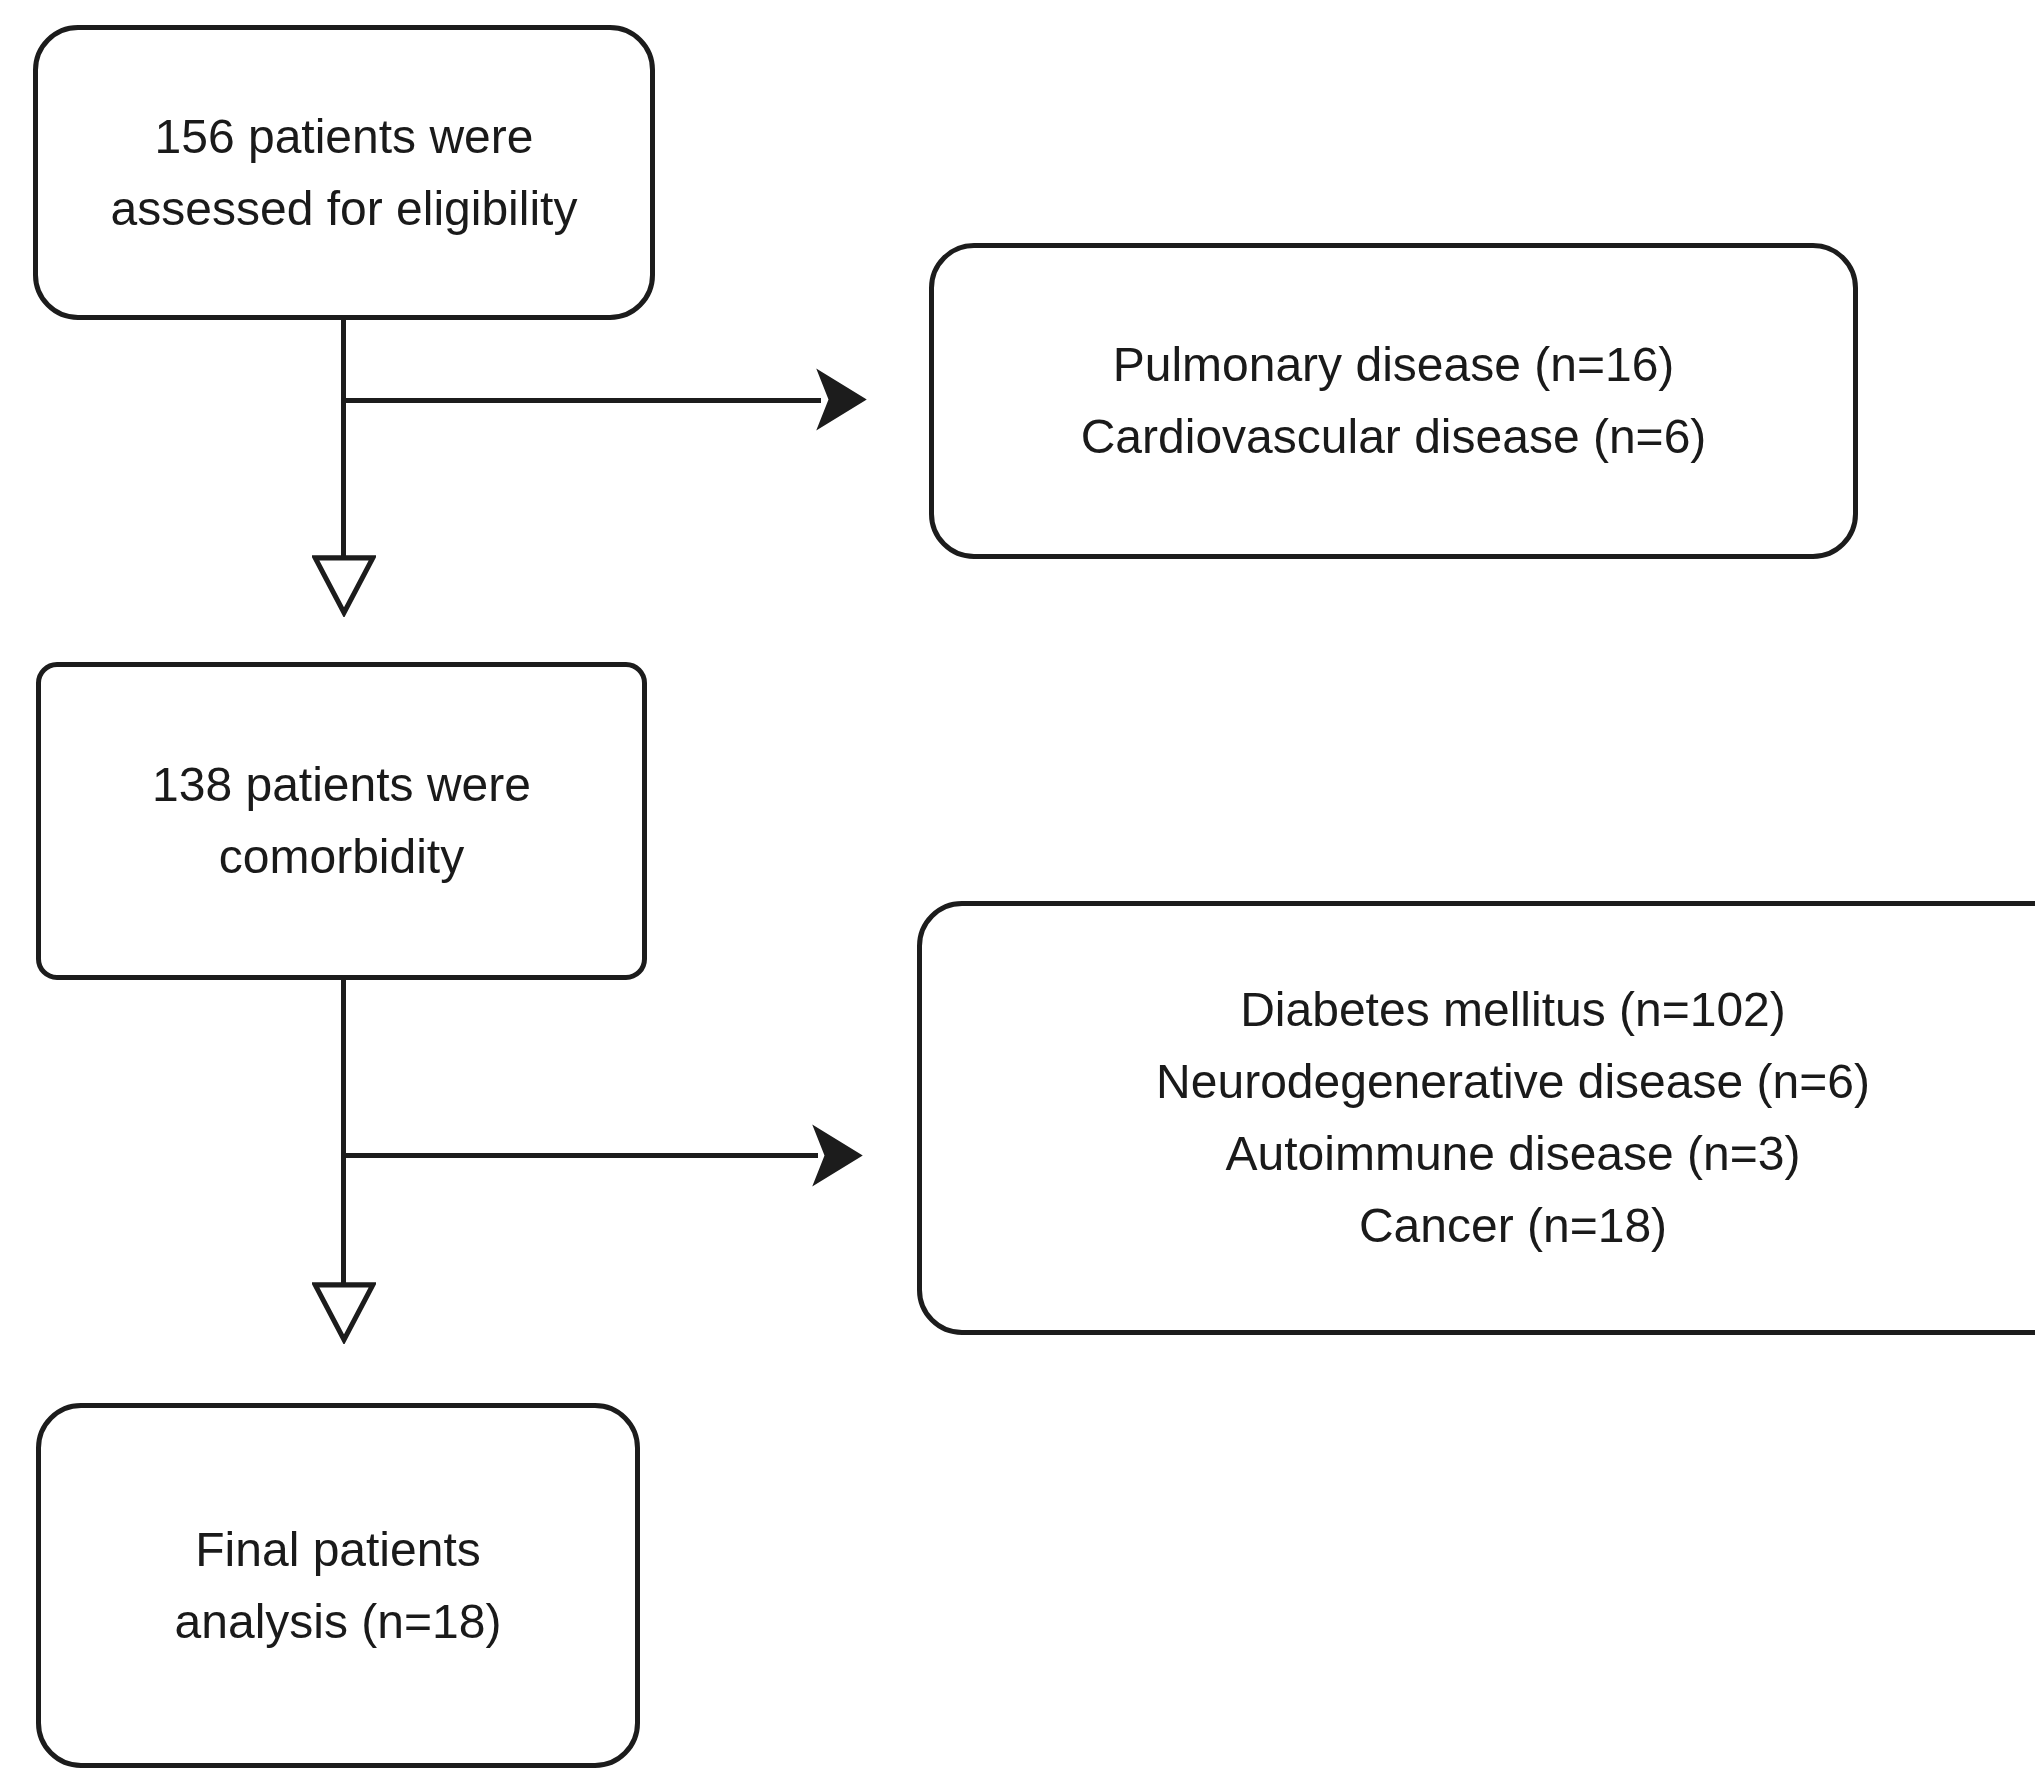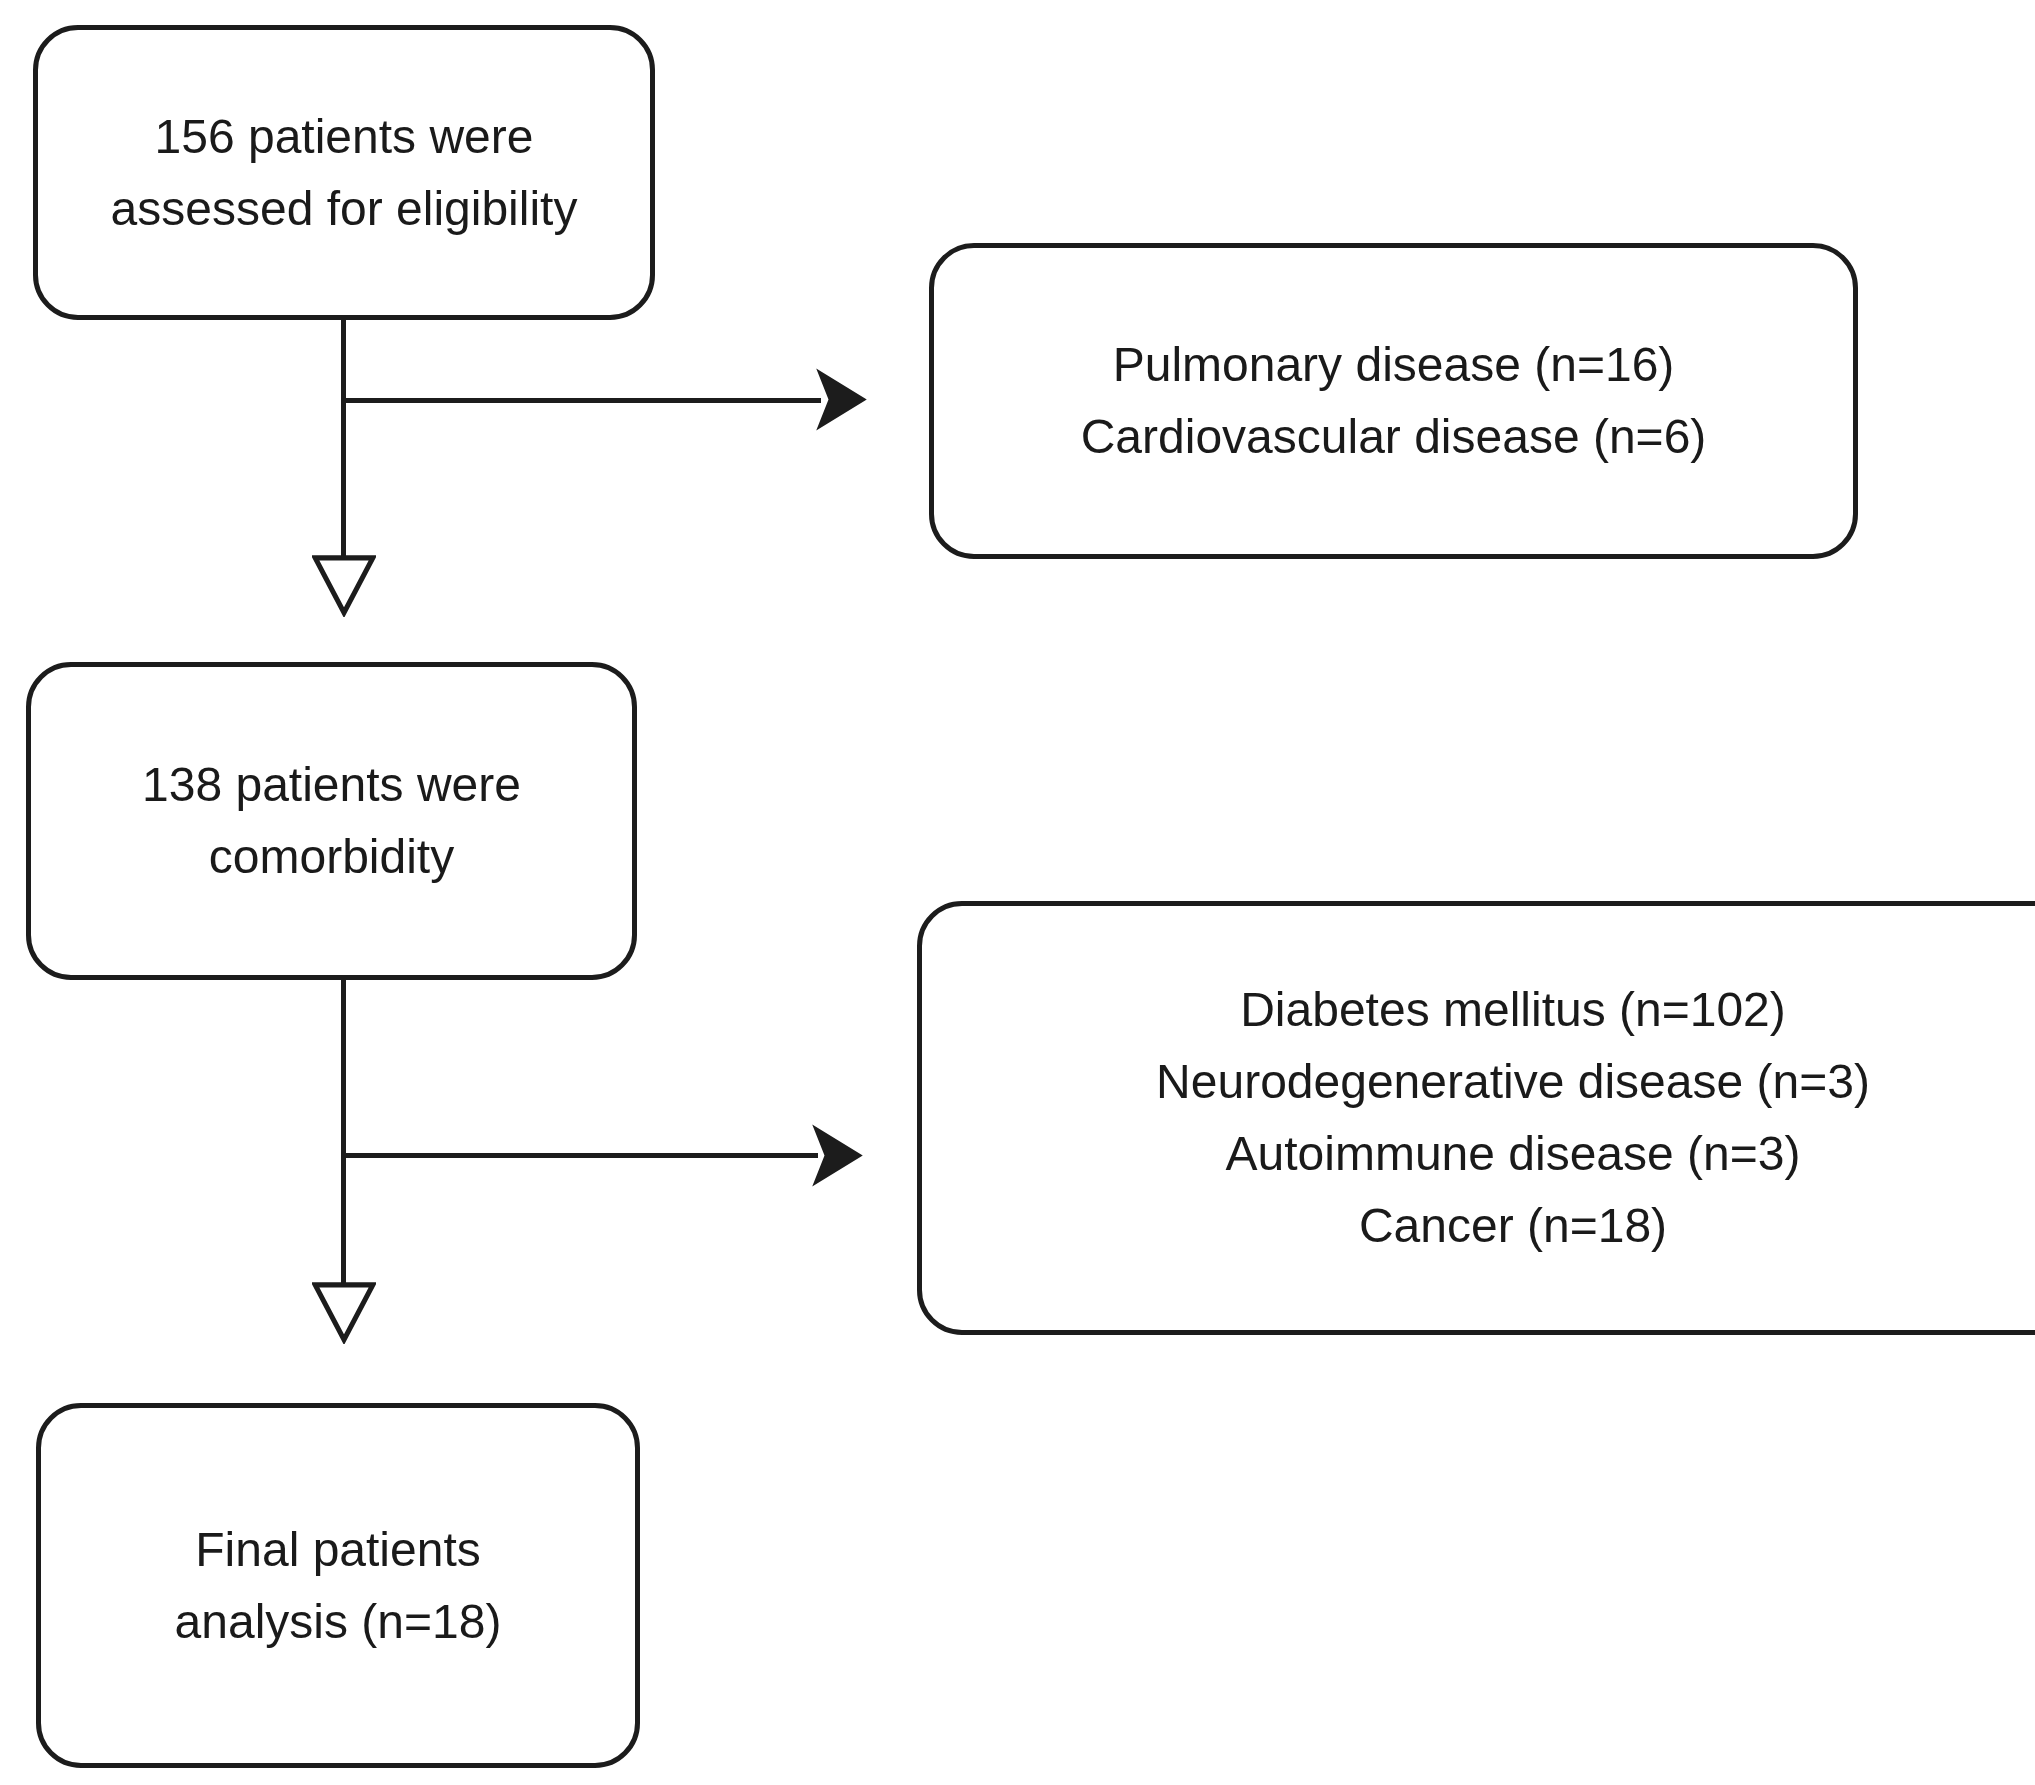--- a/index.html
+++ b/index.html
@@ -26,21 +26,21 @@
     justify-content: center;
     box-sizing: border-box;
   }
   .box .line {
     font-size: 48px;
     line-height: 72px;
     white-space: nowrap;
   }
   #box-eligibility        { left: 33px;   top: 25px;   width: 622px;  height: 295px; }
   #box-excluded-eligibility { left: 929px; top: 243px;  width: 929px; height: 316px; }
-  #box-comorbidity        { left: 26px;   top: 662px;  width: 611px;  height: 318px; }
+  #box-comorbidity        { left: 36px;   top: 662px;  width: 611px;  height: 318px; border-radius: 21px; }
   #box-excluded-comorbidity { left: 917px; top: 901px; width: 1192px; height: 434px; }
   #box-final              { left: 36px;   top: 1403px; width: 604px;  height: 365px; }
 
   .vline, .hline {
     position: absolute;
     background: #1c1c1c;
   }
   #vline-1 { left: 341px; top: 319px;  width: 5px;  height: 239px; }
   #vline-2 { left: 341px; top: 978px; width: 5px;  height: 307px; }
   #hline-1 { left: 344px; top: 398px;  width: 477px; height: 5px; }
@@ -70,21 +70,21 @@
     <div class="line">Cardiovascular disease (n=6)</div>
   </div>
 
   <div class="box" id="box-comorbidity">
     <div class="line">138 patients were</div>
     <div class="line">comorbidity</div>
   </div>
 
   <div class="box" id="box-excluded-comorbidity">
     <div class="line">Diabetes mellitus (n=102)</div>
-    <div class="line">Neurodegenerative disease (n=3)</div>
+    <div class="line">Neurodegenerative disease (n=6)</div>
     <div class="line">Autoimmune disease (n=3)</div>
     <div class="line">Cancer (n=18)</div>
   </div>
 
   <div class="box" id="box-final">
     <div class="line">Final patients</div>
     <div class="line">analysis (n=18)</div>
   </div>
 
   <div class="vline" id="vline-1"></div>

